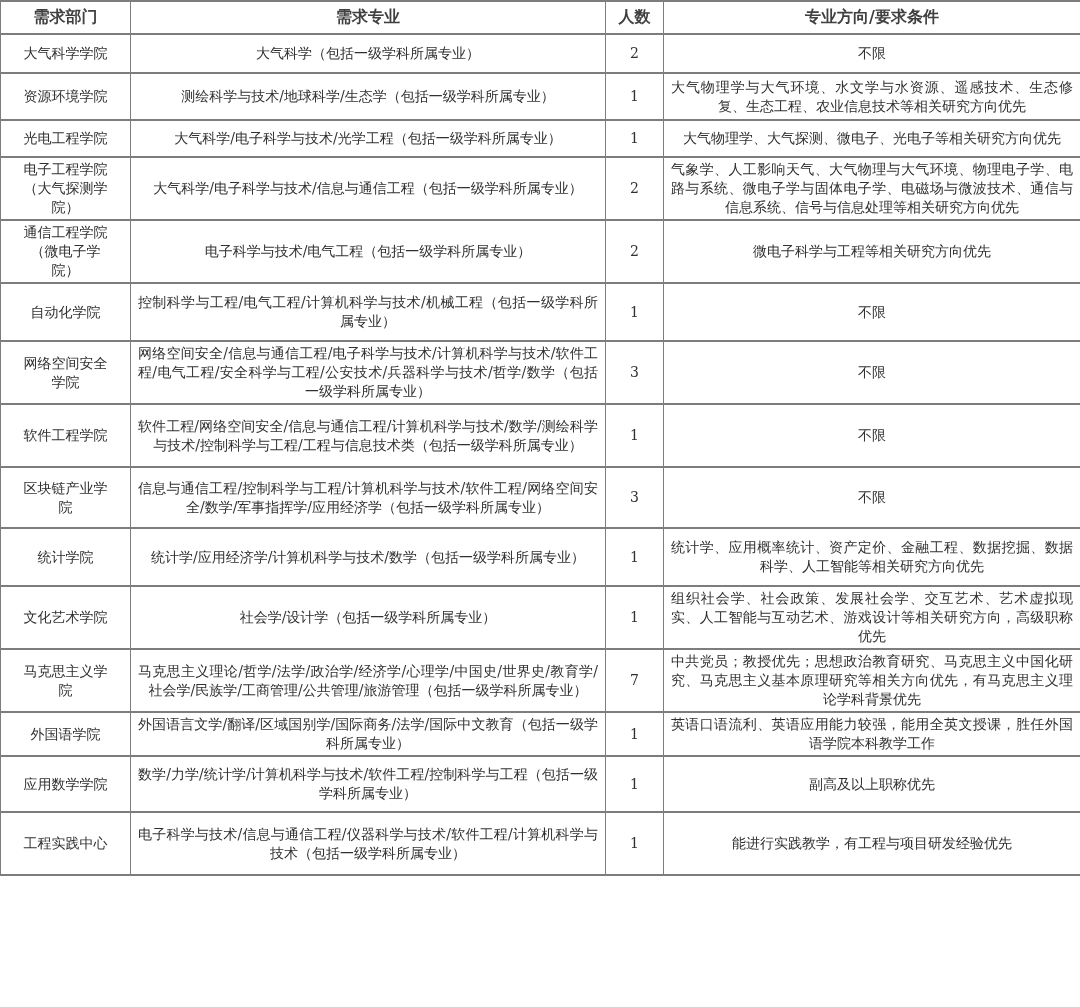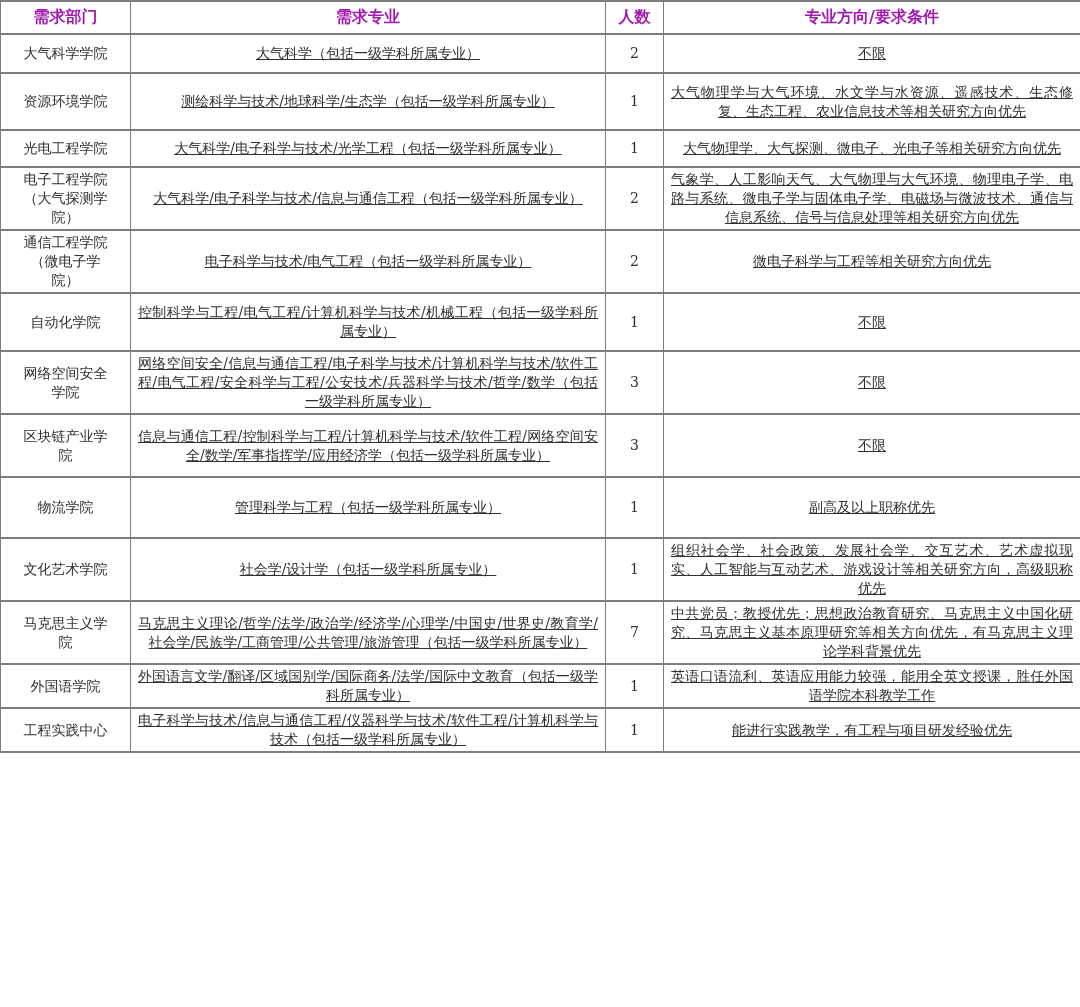--- a/index.html
+++ b/index.html
@@ -28,44 +28,43 @@
     vertical-align: middle;
     overflow: hidden;
     box-sizing: border-box;
   }
   .req-table thead tr { height: 33px; }
   .req-table th {
     font-size: 16px;
     font-weight: bold;
     text-align: center;
     padding: 2px 4px;
-    color: #a21caf;
+    color: #404040;
   }
   .req-table td {
     font-size: 14px;
     line-height: 19px;
     padding: 2px 7px;
   }
   td.dept-cell {
     text-align: center;
     white-space: pre-line;
     padding: 2px 18px;
   }
   td.major-cell, td.req-cell {
     text-align: justify;
     text-align-last: center;
-    text-decoration: underline;
   }
   td.count-cell {
     text-align: center;
     text-align-last: center;
   }
   
   tbody tr:nth-child(1)  { height: 39px; }
-  tbody tr:nth-child(2)  { height: 57px; }
+  tbody tr:nth-child(2)  { height: 47px; }
   tbody tr:nth-child(3)  { height: 37px; margin-top: 12px; }
   tbody tr:nth-child(4)  { height: 57px; margin-left: 16px; }
   tbody tr:nth-child(5)  { height: 38px; }
   tbody tr:nth-child(6)  { height: 58px; }
   tbody tr:nth-child(7)  { height: 61px; }
   tbody tr:nth-child(8)  { height: 63px; }
   tbody tr:nth-child(9)  { height: 61px; }
   tbody tr:nth-child(10) { height: 58px; }
   tbody tr:nth-child(11) { height: 62px; }
   tbody tr:nth-child(12) { height: 38px; }
@@ -133,49 +132,61 @@
       <td class="count-cell">1</td>
       <td class="req-cell">不限</td>
     </tr>
     <tr>
       <td class="dept-cell">网络空间安全学院</td>
       <td class="major-cell">网络空间安全/信息与通信工程/电子科学与技术/计算机科学与技术/软件工程/电气工程/安全科学与工程/公安技术/兵器科学与技术/哲学/数学（包括一级学科所属专业）</td>
       <td class="count-cell">3</td>
       <td class="req-cell">不限</td>
     </tr>
     <tr>
+      <td class="dept-cell">软件工程学院</td>
+      <td class="major-cell">软件工程/网络空间安全/信息与通信工程/计算机科学与技术/数学/测绘科学与技术/控制科学与工程/工程与信息技术类（包括一级学科所属专业）</td>
+      <td class="count-cell">1</td>
+      <td class="req-cell">不限</td>
+    </tr>
+    <tr>
       <td class="dept-cell">区块链产业学院</td>
       <td class="major-cell">信息与通信工程/控制科学与工程/计算机科学与技术/软件工程/网络空间安全/数学/军事指挥学/应用经济学（包括一级学科所属专业）</td>
       <td class="count-cell">3</td>
       <td class="req-cell">不限</td>
     </tr>
     <tr>
-      <td class="dept-cell">物流学院</td>
-      <td class="major-cell">管理科学与工程（包括一级学科所属专业）</td>
+      <td class="dept-cell">统计学院</td>
+      <td class="major-cell">统计学/应用经济学/计算机科学与技术/数学（包括一级学科所属专业）</td>
       <td class="count-cell">1</td>
-      <td class="req-cell">副高及以上职称优先</td>
+      <td class="req-cell">统计学、应用概率统计、资产定价、金融工程、数据挖掘、数据科学、人工智能等相关研究方向优先</td>
     </tr>
     <tr>
       <td class="dept-cell">文化艺术学院</td>
       <td class="major-cell">社会学/设计学（包括一级学科所属专业）</td>
       <td class="count-cell">1</td>
       <td class="req-cell">组织社会学、社会政策、发展社会学、交互艺术、艺术虚拟现实、人工智能与互动艺术、游戏设计等相关研究方向，高级职称优先</td>
     </tr>
     <tr>
       <td class="dept-cell">马克思主义学院</td>
       <td class="major-cell">马克思主义理论/哲学/法学/政治学/经济学/心理学/中国史/世界史/教育学/社会学/民族学/工商管理/公共管理/旅游管理（包括一级学科所属专业）</td>
       <td class="count-cell">7</td>
       <td class="req-cell">中共党员；教授优先；思想政治教育研究、马克思主义中国化研究、马克思主义基本原理研究等相关方向优先，有马克思主义理论学科背景优先</td>
     </tr>
     <tr>
       <td class="dept-cell">外国语学院</td>
       <td class="major-cell">外国语言文学/翻译/区域国别学/国际商务/法学/国际中文教育（包括一级学科所属专业）</td>
       <td class="count-cell">1</td>
       <td class="req-cell">英语口语流利、英语应用能力较强，能用全英文授课，胜任外国语学院本科教学工作</td>
     </tr>
     <tr>
+      <td class="dept-cell">应用数学学院</td>
+      <td class="major-cell">数学/力学/统计学/计算机科学与技术/软件工程/控制科学与工程（包括一级学科所属专业）</td>
+      <td class="count-cell">1</td>
+      <td class="req-cell">副高及以上职称优先</td>
+    </tr>
+    <tr>
       <td class="dept-cell">工程实践中心</td>
       <td class="major-cell">电子科学与技术/信息与通信工程/仪器科学与技术/软件工程/计算机科学与技术（包括一级学科所属专业）</td>
       <td class="count-cell">1</td>
       <td class="req-cell">能进行实践教学，有工程与项目研发经验优先</td>
     </tr>
   </tbody>
 </table>
 
 </body></html>

